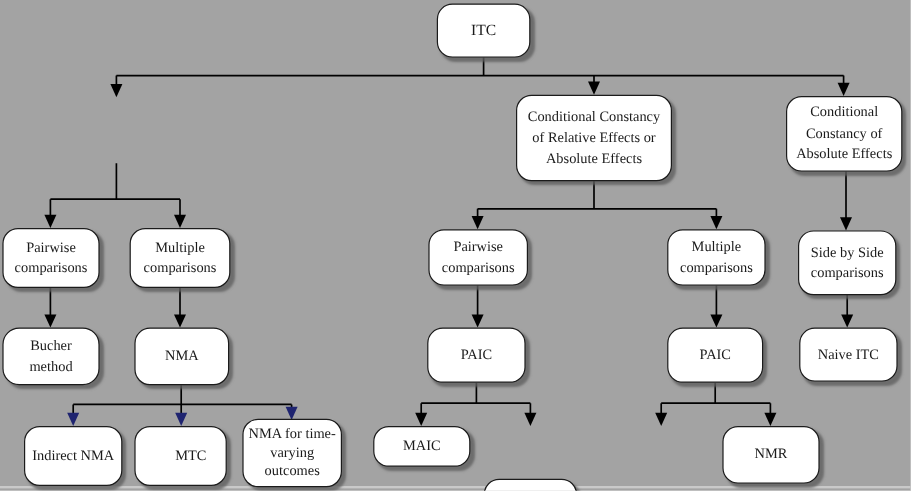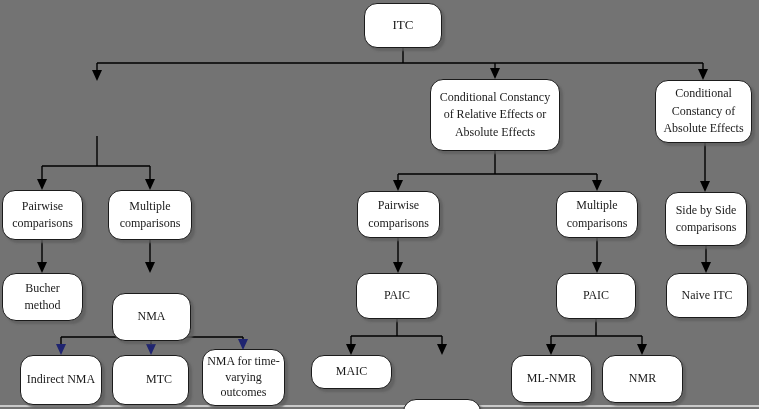--- a/index.html
+++ b/index.html
@@ -5,21 +5,21 @@
   html, body { margin: 0; padding: 0; }
   body {
     width: 759px; height: 409px;
     background: #fdfdfd;
     font-family: "Liberation Serif", serif;
     overflow: hidden;
   }
   #canvas {
     position: relative;
     width: 759px; height: 409px;
-    background: #737373;
+    background: #a3a3a3;
   }
   #wires {
     position: absolute; left: 0; top: 0;
     width: 759px; height: 409px;
   }
   .node {
     position: absolute;
     box-sizing: border-box;
     background: #ffffff;
     border: 1.4px solid #1b1b1b;
@@ -95,41 +95,40 @@
   <div class="node" style="left:430px; top:79px; width:130px; height:72px;">Conditional Constancy of Relative Effects or Absolute Effects</div>
 
   <div class="node" style="left:655px; top:80px; width:97px; height:63px;">Conditional Constancy of Absolute Effects</div>
 
   <div class="node" style="left:2px; top:190px; width:81px; height:50px;">Pairwise comparisons</div>
 
   <div class="node" style="left:108px; top:190px; width:84px; height:50px;">Multiple comparisons</div>
 
   <div class="node" style="left:2px; top:273px; width:81px; height:48px;border-radius:14px;">Bucher method</div>
 
-  <div class="node" style="left:112px; top:273px; width:79px; height:48px;margin-top:20px;">NMA</div>
+  <div class="node" style="left:112px; top:273px; width:79px; height:48px;">NMA</div>
 
   <div class="node" style="left:20px; top:355px; width:82px; height:50px;text-align:right;">Indirect NMA</div>
 
   <div class="node" style="left:112px; top:355px; width:77px; height:50px;padding-left:20px;">MTC</div>
 
   <div class="node" style="left:202px; top:349px; width:83px; height:57px; line-height:1.3;">NMA for time-varying outcomes</div>
 
   <div class="node" style="left:357px; top:191px; width:83px; height:47px;">Pairwise comparisons</div>
 
   <div class="node" style="left:556px; top:191px; width:82px; height:47px;">Multiple comparisons</div>
 
   <div class="node" style="left:356px; top:273px; width:82px; height:46px;">PAIC</div>
 
   <div class="node" style="left:556px; top:273px; width:80px; height:46px;">PAIC</div>
 
   <div class="node" style="left:311px; top:355px; width:81px; height:34px;">MAIC</div>
 
   <div class="node" style="left:403px; top:355px; width:78px; height:48px;margin-top:44px;">STC</div>
 
-  <div class="node" style="left:511px; top:355px; width:81px; height:48px;">ML-NMR</div>
 
   <div class="node" style="left:602px; top:355px; width:81px; height:48px;">NMR</div>
 
   <div class="node" style="left:665px; top:192px; width:82px; height:54px;">Side by Side comparisons</div>
 
   <div class="node" style="left:666px; top:273px; width:82px; height:45px;">Naive ITC</div>
 
   <div class="baseline-rule"></div>
 </div>
 

